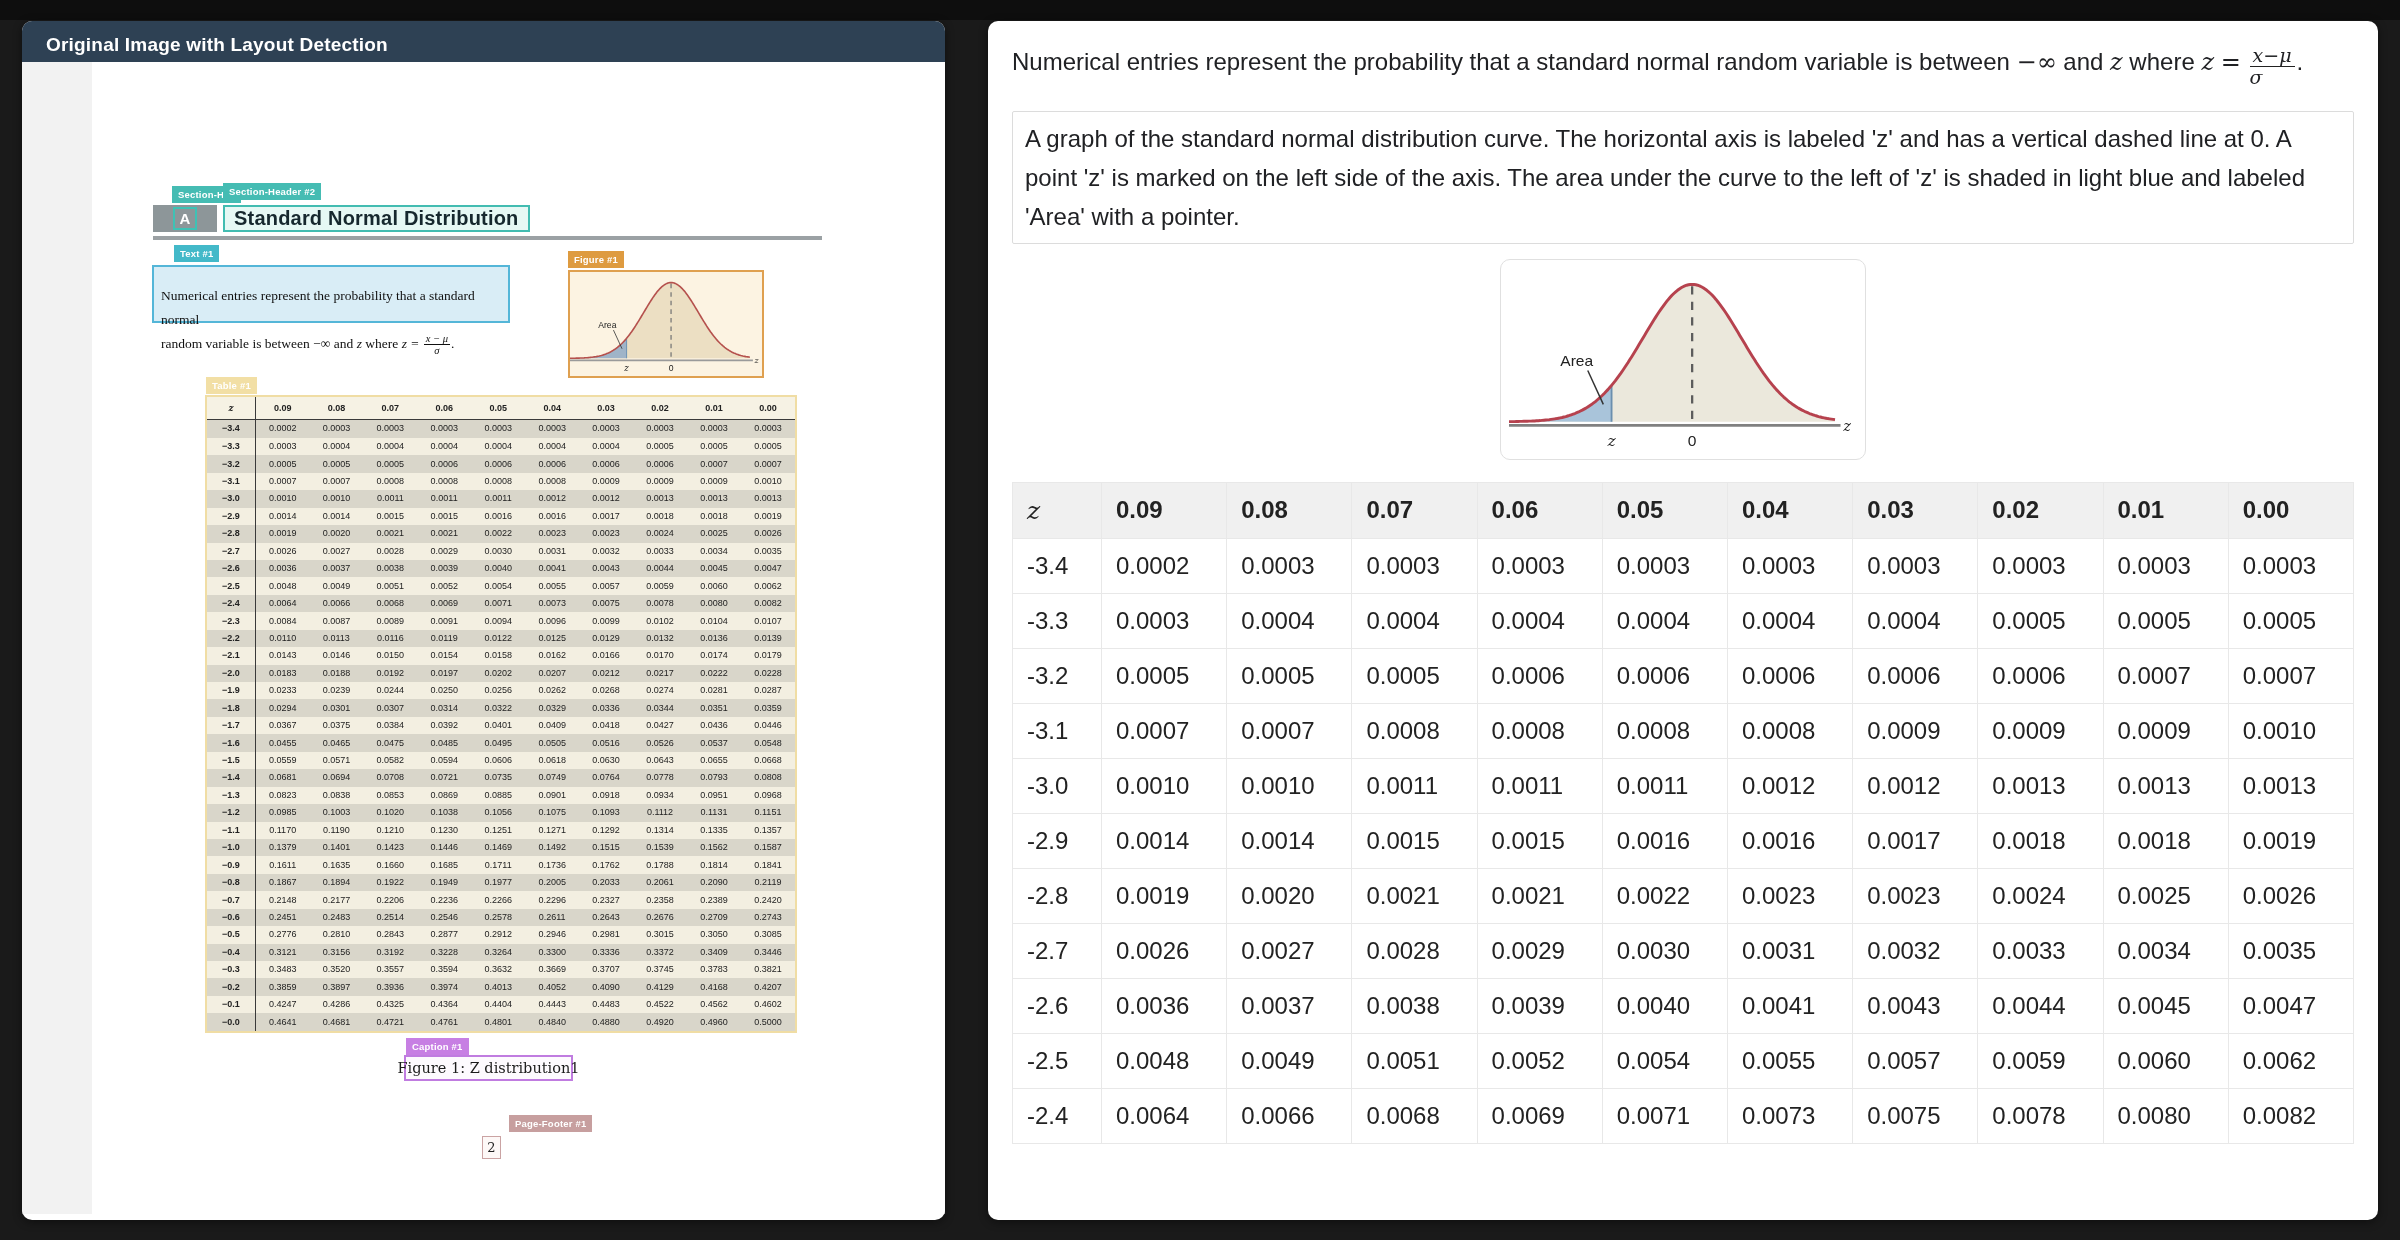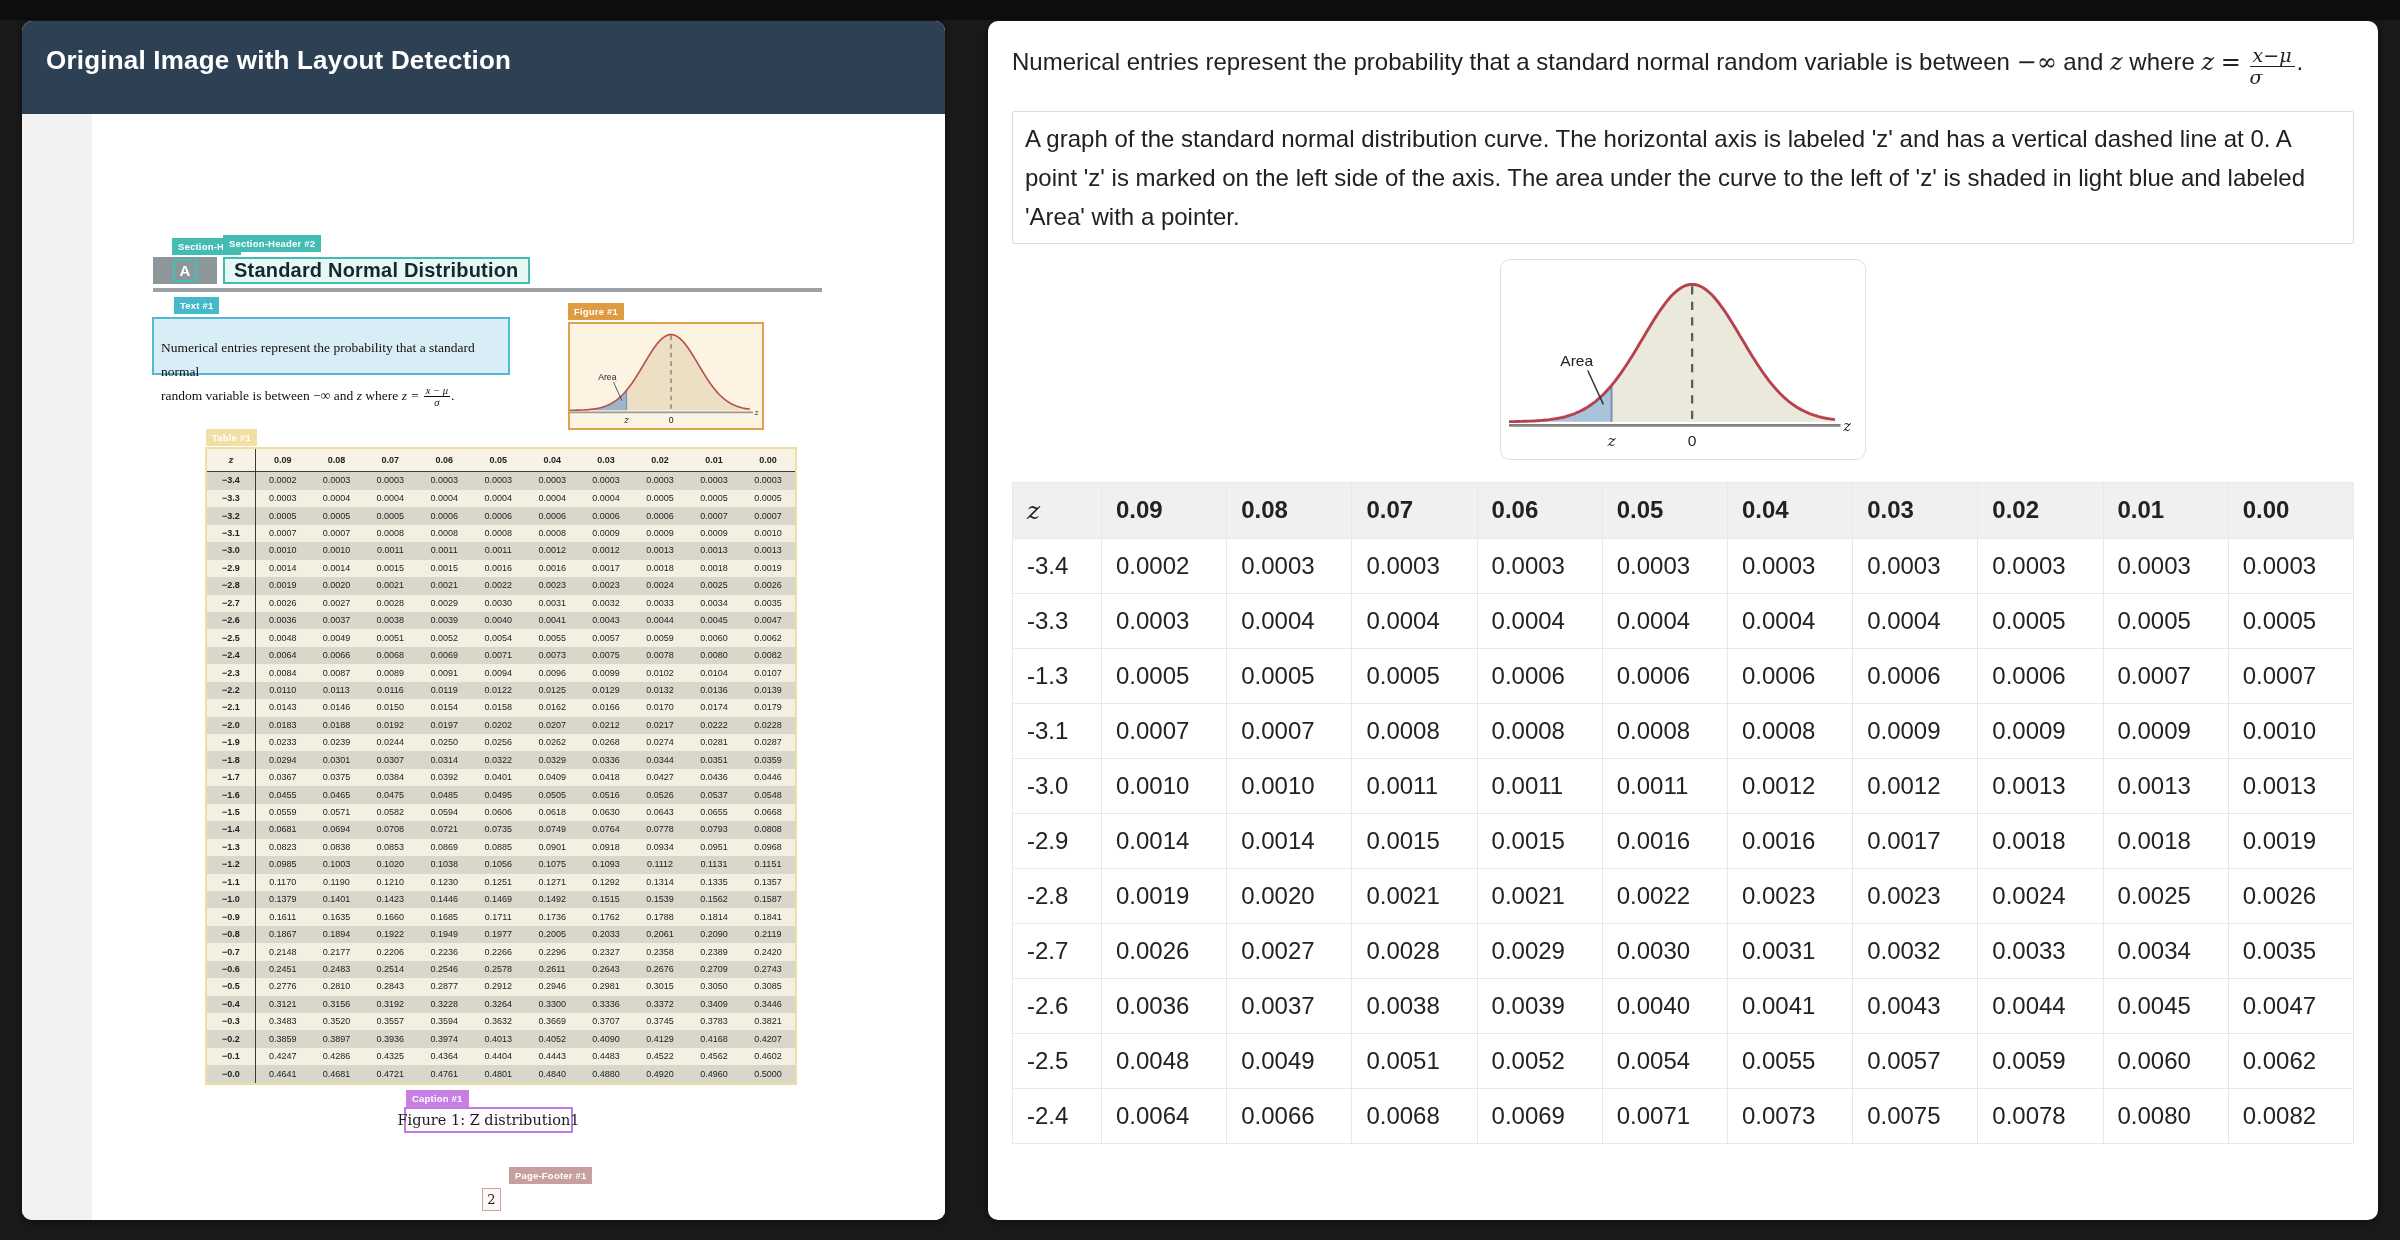--- a/index.html
+++ b/index.html
@@ -2,22 +2,22 @@
 <html><head>
 <meta charset="utf-8">
 <style>
   html,body{margin:0;padding:0;width:2400px;height:1240px;background:#1a1a1a;overflow:hidden;
     font-family:"Liberation Sans",sans-serif;-webkit-font-smoothing:antialiased;}
   .top-strip{position:absolute;top:0;left:0;right:0;height:20px;background:#0e0e0e;}
   .panel{position:absolute;top:21px;height:1199px;background:#fff;border-radius:10px;overflow:hidden;
     box-shadow:0 2px 10px rgba(0,0,0,.45);}
   .panel.left{left:22px;width:923px;}
   .panel.right{left:988px;width:1390px;}
-  .panel-header{height:61px;line-height:47px;background:#2e4154;color:#fff;font-weight:bold;
-    font-size:26px;padding:16px 24px;letter-spacing:.2px;}
+  .panel-header{height:41px;line-height:47px;background:#2e4154;color:#fff;font-weight:bold;
+    font-size:19px;padding:0 24px;letter-spacing:.2px;}
   .panel-body{position:relative;height:1152px;overflow:hidden;}
   .panel.left .panel-body{background:#f2f2f2;}
   .page{position:absolute;left:70px;top:0;right:0;bottom:0;background:#fff;}
 
   
   .badge{position:absolute;font-size:9.5px;font-weight:bold;color:#fff;padding:3px 6px;
     white-space:nowrap;letter-spacing:.2px;}
   .b-teal{background:#45bcb3;}
   .b-cyan{background:#43b9c9;}
   .b-orange{background:#de9b40;}
@@ -707,21 +707,21 @@
             <td>0.0004</td>
             <td>0.0004</td>
             <td>0.0004</td>
             <td>0.0004</td>
             <td>0.0004</td>
             <td>0.0005</td>
             <td>0.0005</td>
             <td>0.0005</td>
           </tr>
           <tr>
-            <td class="rl">-1.3</td>
+            <td class="rl">-3.2</td>
             <td>0.0005</td>
             <td>0.0005</td>
             <td>0.0005</td>
             <td>0.0006</td>
             <td>0.0006</td>
             <td>0.0006</td>
             <td>0.0006</td>
             <td>0.0006</td>
             <td>0.0007</td>
             <td>0.0007</td>

